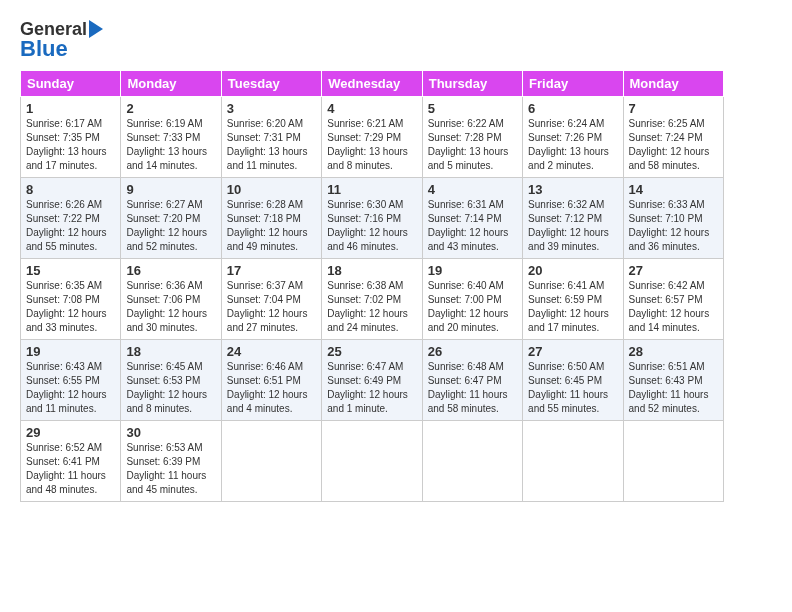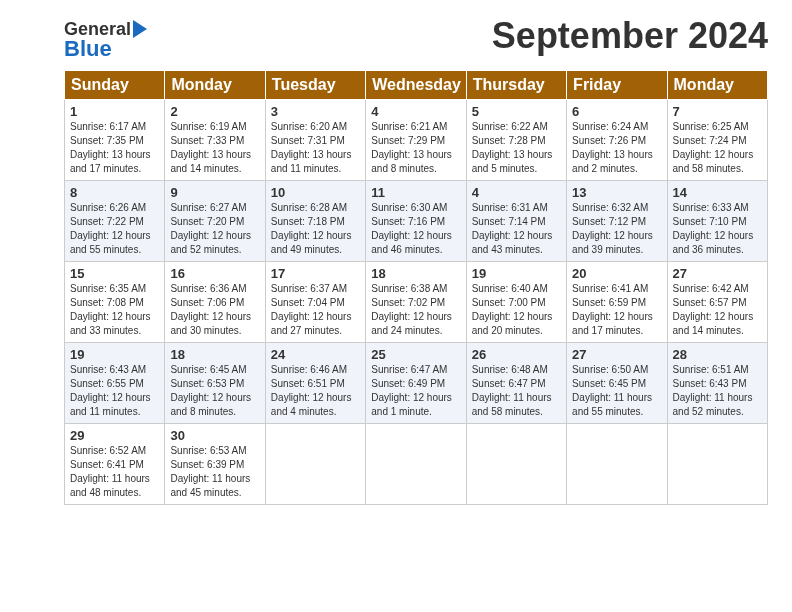--- a/index.html
+++ b/index.html
@@ -6,21 +6,20 @@
     body {
       font-family: Arial, sans-serif;
       background: #fff;
       width: 792px;
       height: 612px;
       overflow: hidden;
     }
     .container {
       width: 744px;
       padding: 16px 20px 10px 20px;
-      margin-left: 44px;
     }
     .header-row {
       display: flex;
       align-items: flex-start;
       justify-content: space-between;
       margin-bottom: 10px;
     }
     .logo {
       display: flex;
       flex-direction: column;
@@ -65,23 +64,23 @@
     .location-title {
       font-size: 15px;
       color: #333;
     }
     .calendar {
       width: 100%;
       border-collapse: collapse;
       table-layout: fixed;
     }
     .calendar th {
-      background-color: #a16207;
+      background-color: #d946ef;
       color: #fff;
-      font-size: 16px;
+      font-size: 13px;
       font-weight: bold;
       padding: 5px 6px;
       text-align: left;
       border: 1px solid #fff;
     }
     .calendar td {
       border: 1px solid #ccc;
       vertical-align: top;
       padding: 4px 5px;
       font-size: 10.5px;
@@ -113,21 +112,20 @@
 <div class="container">
   <div class="header-row">
     <div class="logo">
       <div class="logo-top">
         <span class="logo-general">General</span>
         <span class="logo-arrow"></span>
       </div>
       <span class="logo-blue">Blue</span>
     </div>
     <div class="title-block">
-      <div class="month-title">September 2024</div>
     </div>
   </div>
 
   <table class="calendar">
     <thead>
       <tr>
         <th>Sunday</th>
         <th>Monday</th>
         <th>Tuesday</th>
         <th>Wednesday</th>

